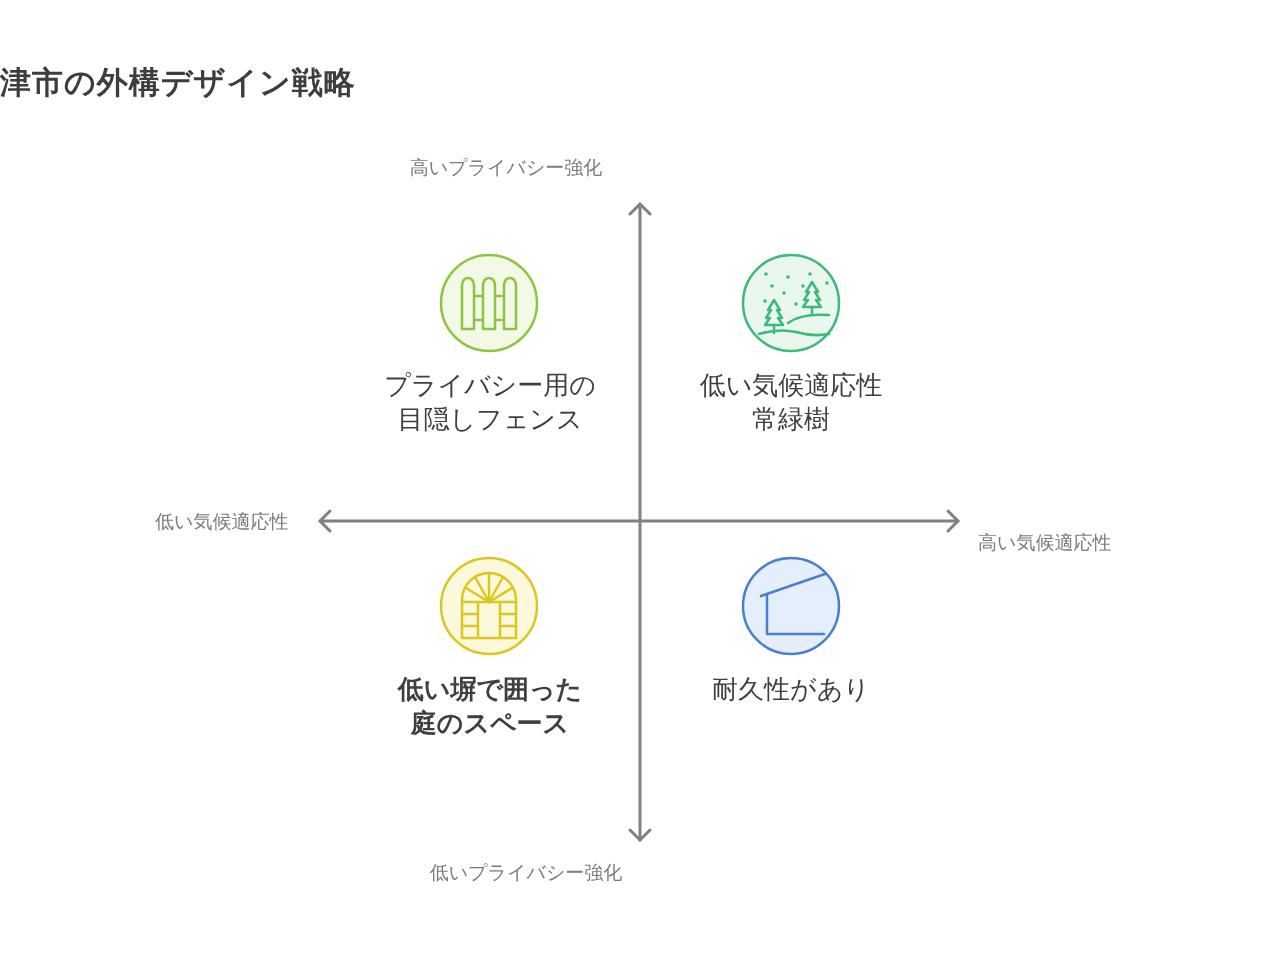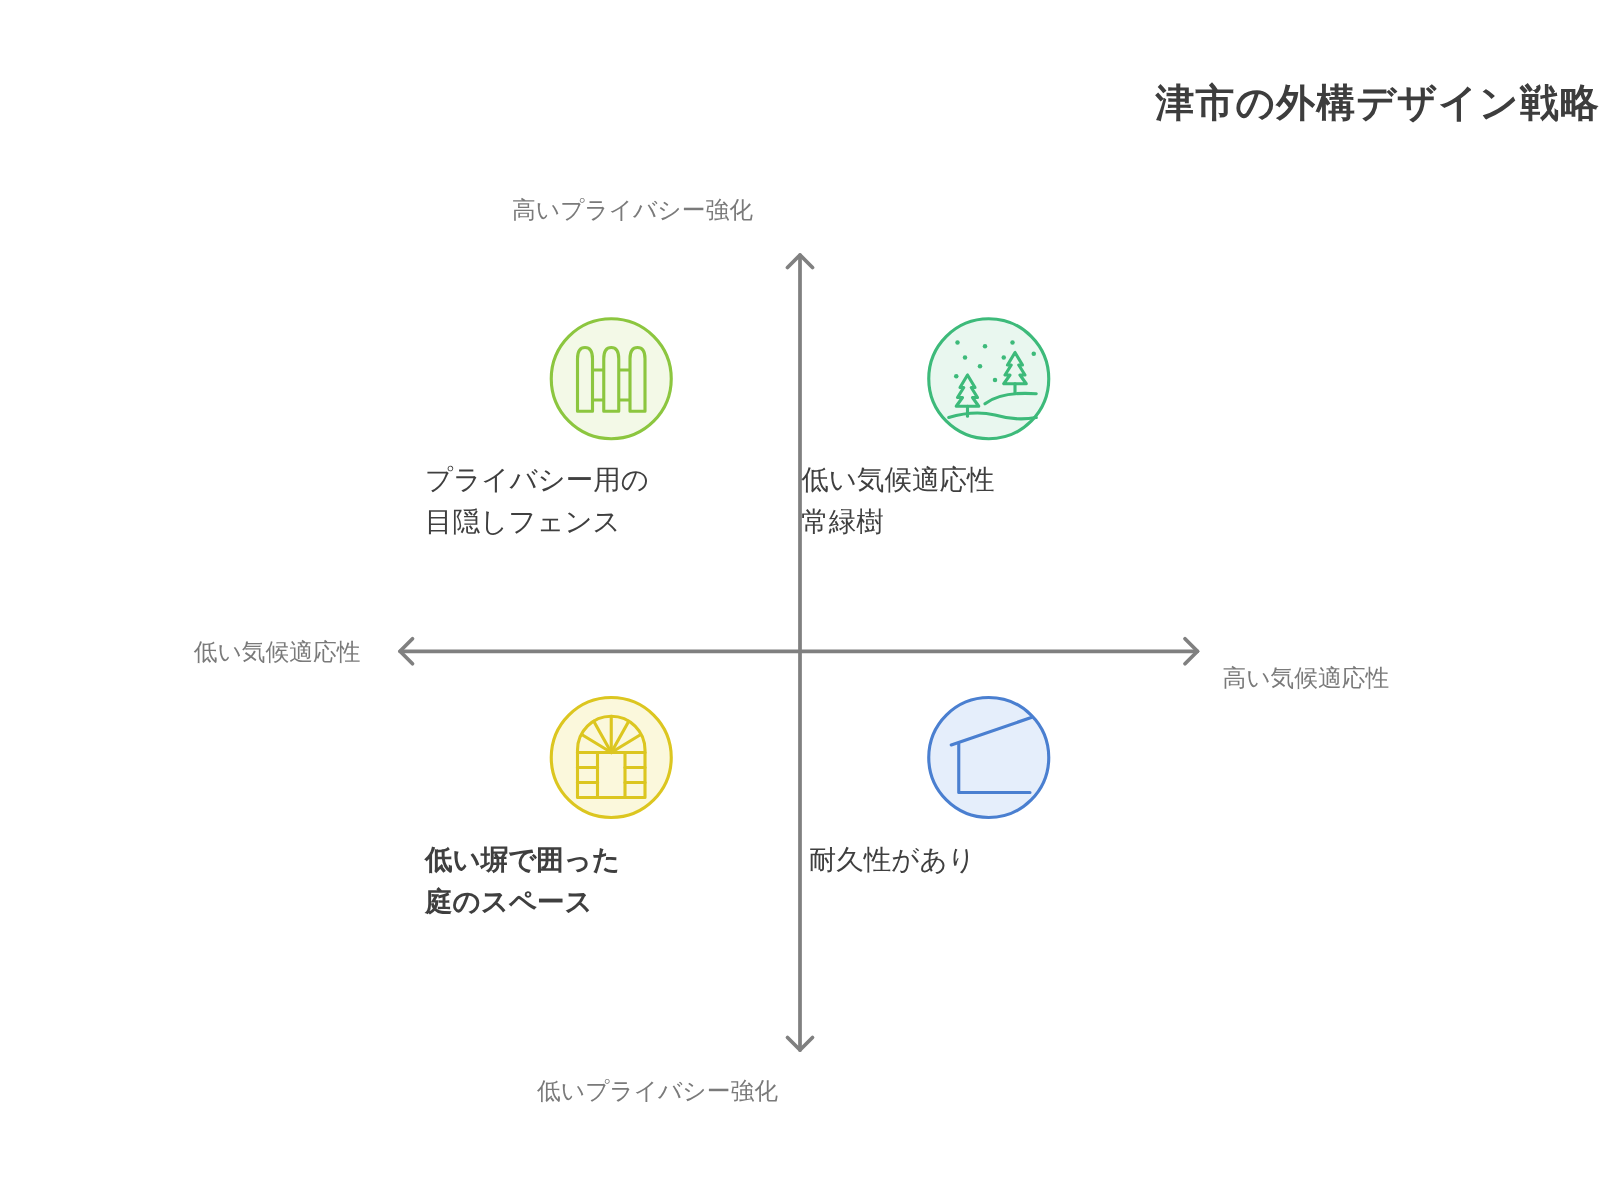--- a/index.html
+++ b/index.html
@@ -3,33 +3,33 @@
   <meta charset="utf-8">
   <style>
     html, body { margin: 0; padding: 0; }
     body {
       width: 1280px; height: 960px; background: #ffffff;
       position: relative; overflow: hidden;
       font-family: "DejaVu Sans", "Liberation Sans", sans-serif;
     }
     .abs { position: absolute; }
     .title {
-      left: 0; width: 1280px; top: 62px; text-align: right;
+      left: 0; width: 1280px; top: 62px; text-align: left;
       font-size: 31px; font-weight: bold; color: #3d3d3d; letter-spacing: 1px;
     }
     .axis-label { font-size: 19px; color: #7a7a7a; white-space: nowrap; }
     .axis-top { left: 0; width: 1012px; top: 155px; text-align: center; }
     .axis-bottom { left: 0; width: 1052px; top: 860px; text-align: center; }
     .axis-left { left: 155px; top: 509px; }
     .axis-right { left: 978px; top: 530px; text-align: center; }
     svg.axes { position: absolute; left: 0; top: 0; }
     .icon-circle { position: absolute; width: 100px; height: 100px; }
     .q-label {
-      position: absolute; width: 300px; text-align: left;
-      font-size: 22px; line-height: 34px; color: #3f3f3f;
+      position: absolute; width: 300px; text-align: center;
+      font-size: 26px; line-height: 34px; color: #3f3f3f;
     }
   </style>
 </head>
 <body>
 
 <div class="abs title">津市の外構デザイン戦略</div>
 
 <svg class="axes" width="1280" height="960">
   <g stroke="#808080" stroke-width="3" fill="none" stroke-linecap="round" stroke-linejoin="round">
 
@@ -122,16 +122,16 @@
 </div>
 
 <div>
   <svg class="icon-circle" style="left:741px; top:556px;" viewBox="0 0 100 100">
     <circle cx="50" cy="50" r="48" fill="#e5eefb" stroke="#4a7fd0" stroke-width="2.5"></circle>
     <g fill="none" stroke="#4a7fd0" stroke-width="2.5" stroke-linejoin="round" stroke-linecap="round">
       <line x1="20" y1="40" x2="84" y2="18"></line>
       <path d="M26,39 L26,78 L83,78"></path>
     </g>
   </svg>
-  <div class="q-label" style="left:620px; top:672px;padding-left:27px;">
+  <div class="q-label" style="left:641px; top:672px;">
     <div>耐久性があり</div>
   </div>
 </div>
 
 </body></html>

